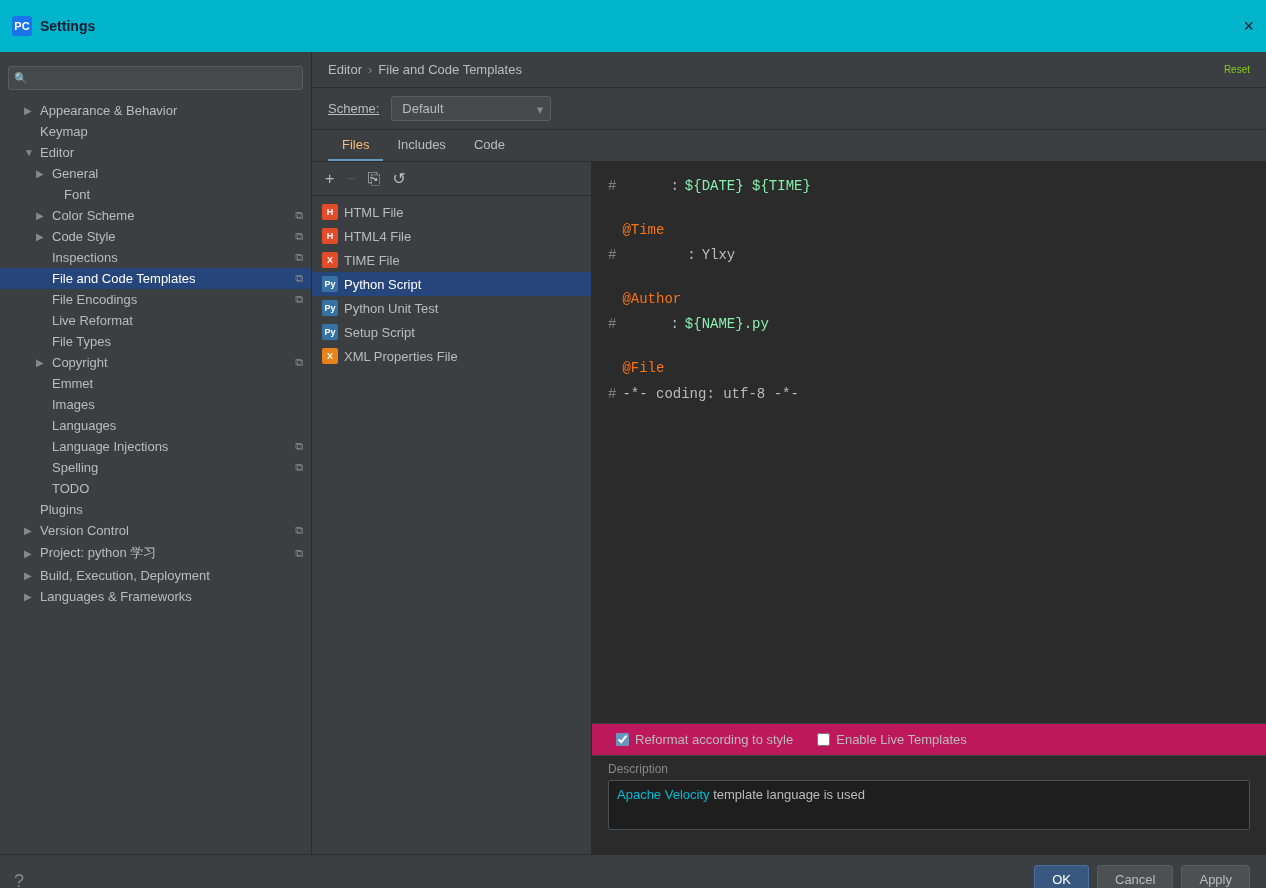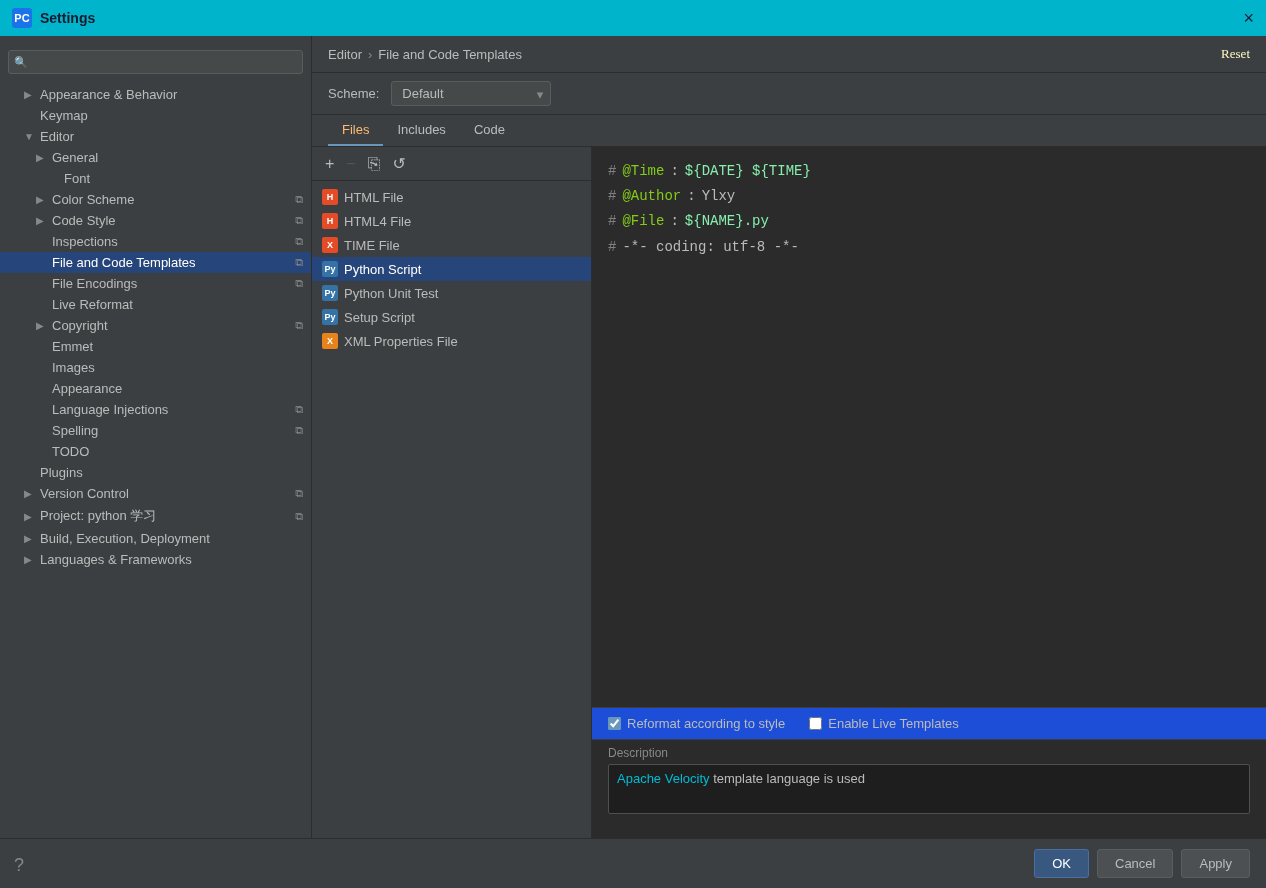--- a/index.html
+++ b/index.html
@@ -7,21 +7,21 @@
       font-family: 'Segoe UI', Arial, sans-serif;
       font-size: 13px;
       background: #3c3f41;
       color: #bbbbbb;
       width: 1266px;
       height: 888px;
       overflow: hidden;
     }
     .title-bar {
       background: #00b4cc;
-      height: 36px;
+      height: 52px;
       display: flex;
       align-items: center;
       padding: 0 12px;
       justify-content: space-between;
     }
     .title-bar-left {
       display: flex;
       align-items: center;
       gap: 8px;
       color: #1a1a2e;
@@ -121,36 +121,35 @@
     }
     .breadcrumb-left {
       display: flex;
       align-items: center;
       gap: 6px;
     }
     .breadcrumb-text { color: #bbbbbb; font-size: 13px; }
     .breadcrumb-sep { color: #888; }
     .breadcrumb-current { color: #bbbbbb; font-size: 13px; }
     .reset-btn {
-      color: #fef9c3;
+      color: #84cc16;
       background: none;
       border: none;
       cursor: pointer;
-      font-size: 13px;
-      font-family: Liberation Serif, serif;
+      font-size: 10px;
     }
     .scheme-row {
       padding: 8px 16px;
       display: flex;
       align-items: center;
       gap: 12px;
       background: #3c3f41;
       border-bottom: 1px solid #2d2d2d;
     }
-    .scheme-label { color: #bbbbbb; }
+    .scheme-label { color: #bbbbbb; text-decoration: underline; }
     .scheme-select {
       background: #45494a;
       border: 1px solid #5a5d5e;
       color: #bbbbbb;
       padding: 4px 28px 4px 10px;
       border-radius: 3px;
       font-size: 13px;
       appearance: none;
       cursor: pointer;
       min-width: 160px;
@@ -263,32 +262,32 @@
       flex: 1;
       background: #2b2b2b;
       padding: 12px 16px;
       font-family: 'Courier New', monospace;
       font-size: 14px;
       line-height: 1.8;
       overflow: auto;
     }
     .code-line { display: flex; gap: 6px; }
     .code-comment { color: #808080; }
-    .code-label { color: #84cc16; }
+    .code-label { color: #f97316; margin-top: 44px; }
     .code-var { color: #86efac; }
     .code-colon { color: #bbbbbb; }
     .code-text { color: #bbbbbb; }
     
     .editor-bottom {
-      padding: 8px 16px;
+      padding: 8px 24px;
       border-top: 1px solid #3c3f41;
       display: flex;
       align-items: center;
       gap: 24px;
-      background: #1d4ed8;
+      background: #be185d;
     }
     .checkbox-label {
       display: flex;
       align-items: center;
       gap: 6px;
       cursor: pointer;
       color: #bbbbbb;
     }
     .checkbox-label input[type=checkbox] {
       accent-color: #6897bb;
@@ -427,40 +426,44 @@
       <span class="arrow"> </span>
       <span class="label">File Encodings</span>
       <span class="copy-icon">⧉</span>
     </div>
 
     <div class="sidebar-item indent-2">
       <span class="arrow"> </span>
       <span class="label">Live Reformat</span>
     </div>
 
+    <div class="sidebar-item indent-2">
+      <span class="arrow"> </span>
+      <span class="label">File Types</span>
+    </div>
 
     <div class="sidebar-item indent-2">
       <span class="arrow">▶</span>
       <span class="label">Copyright</span>
       <span class="copy-icon">⧉</span>
     </div>
 
     <div class="sidebar-item indent-2">
       <span class="arrow"> </span>
       <span class="label">Emmet</span>
     </div>
 
     <div class="sidebar-item indent-2">
       <span class="arrow"> </span>
       <span class="label">Images</span>
     </div>
 
     <div class="sidebar-item indent-2">
       <span class="arrow"> </span>
-      <span class="label">Appearance</span>
+      <span class="label">Languages</span>
     </div>
 
     <div class="sidebar-item indent-2">
       <span class="arrow"> </span>
       <span class="label">Language Injections</span>
       <span class="copy-icon">⧉</span>
     </div>
 
     <div class="sidebar-item indent-2">
       <span class="arrow"> </span>

